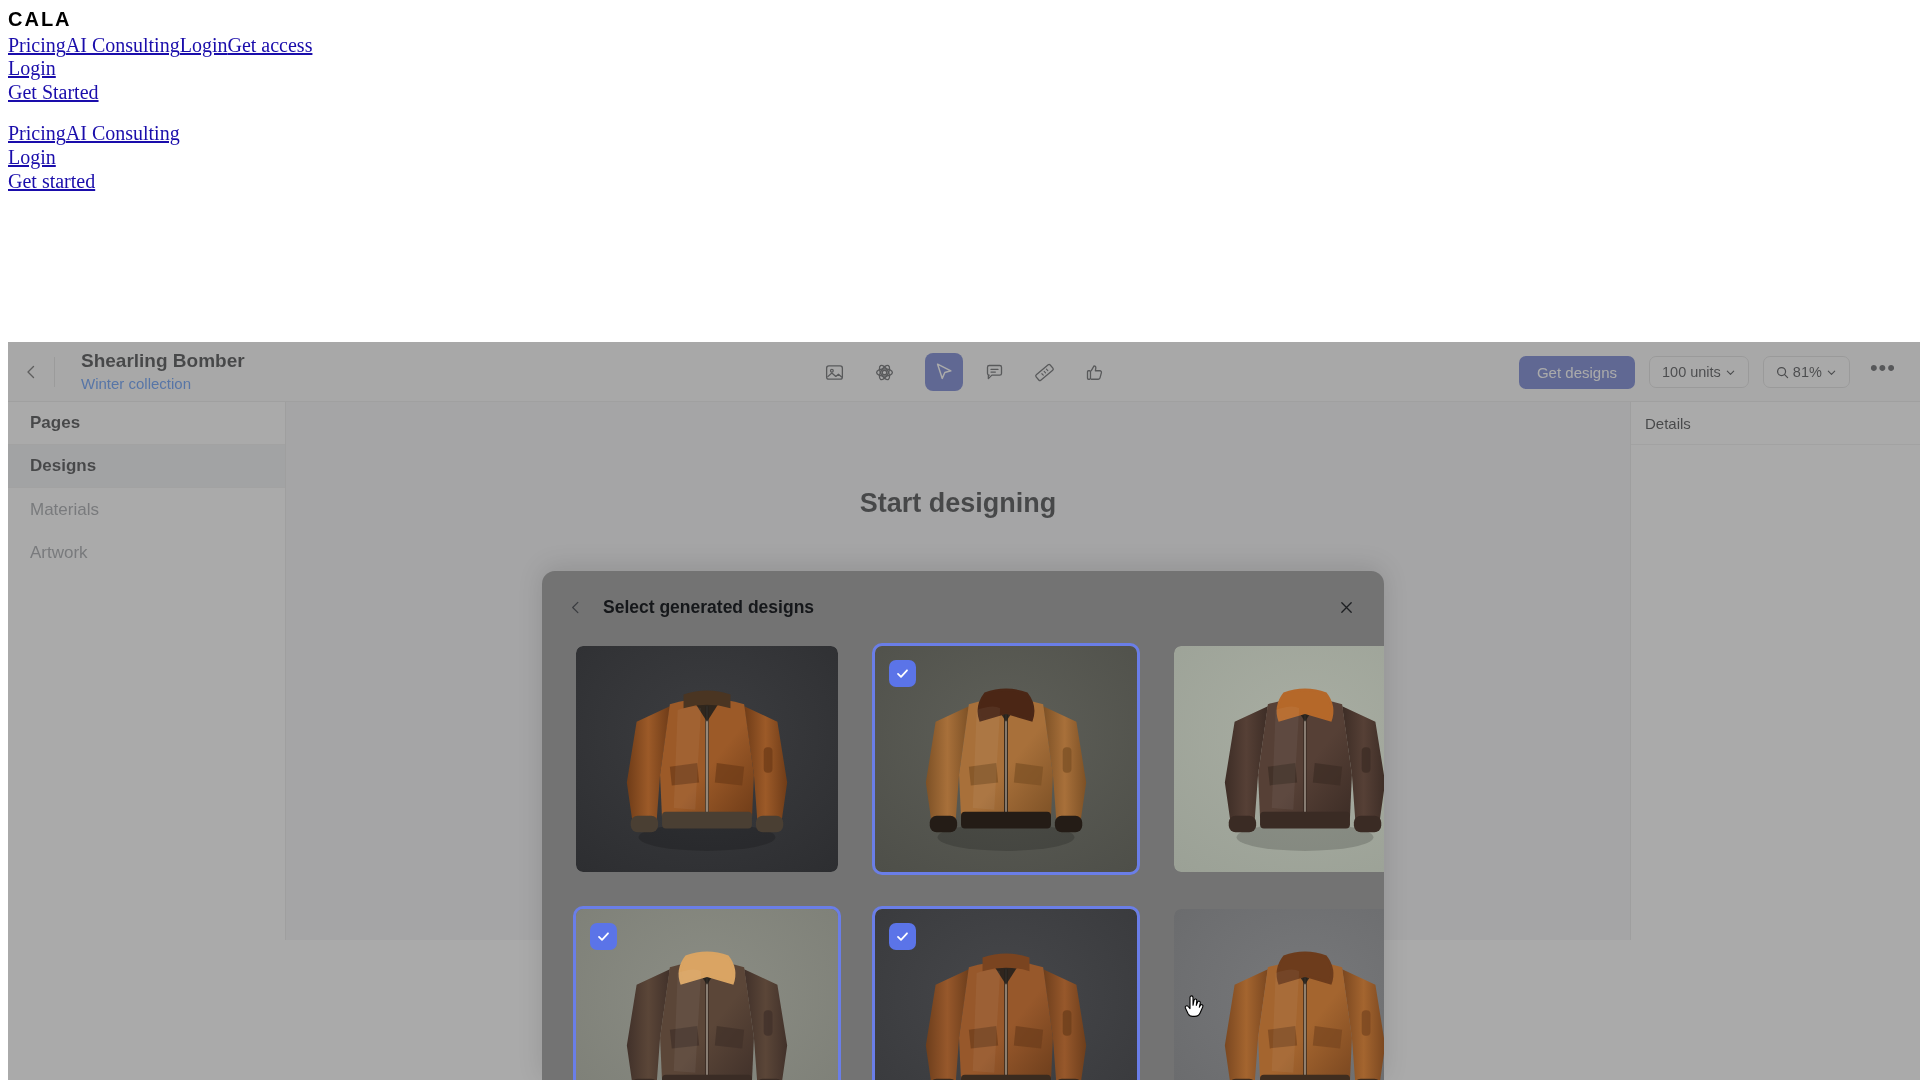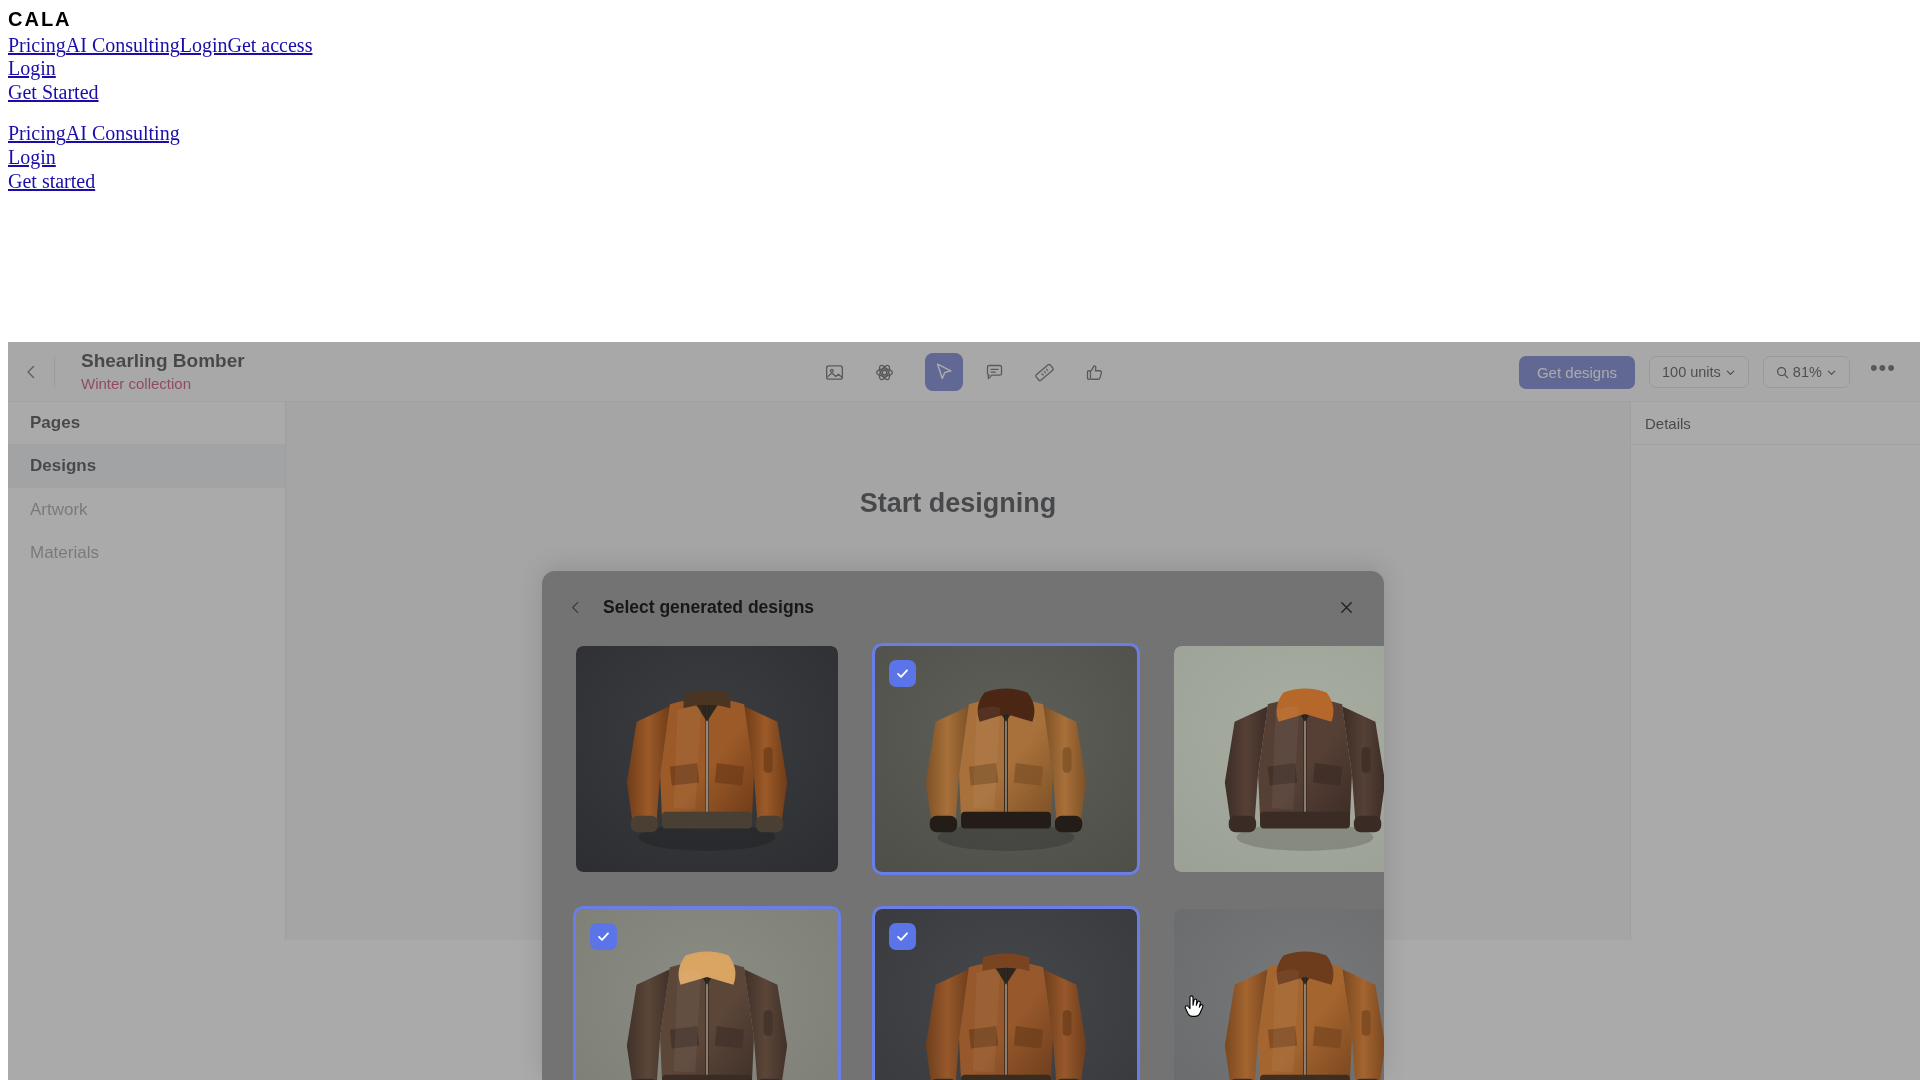--- a/index.html
+++ b/index.html
@@ -68,21 +68,21 @@
   }
   .hdr-divider {
     width: 1px; height: 30px; background: #dcdcdc;
   }
   .title-block { padding-left: 26px; }
   .doc-title {
     font-size: 19px; font-weight: bold; color: #15171a;
     line-height: 1.25;
   }
   .doc-sub {
-    font-size: 15px; color: #be185d; line-height: 1.3; margin-top: 1px;
+    font-size: 15px; color: #3b82f6; line-height: 1.3; margin-top: 1px;
   }
 
   .toolbar {
     position: absolute; left: 50%; top: 0;
     transform: translateX(-50%);
     height: 60px; display: flex; align-items: center; gap: 12px;
   }
   .tool {
     width: 38px; height: 38px; border-radius: 8px;
     display: flex; align-items: center; justify-content: center;
@@ -316,24 +316,24 @@
 
   <div class="app-body">
     <div class="sidebar-left">
       <div class="side-item head">
         <span>Pages</span>
       </div>
       <div class="side-item selected">
         <span>Designs</span>
       </div>
       <div class="side-item muted">
+        <span>Materials</span>
+      </div>
+      <div class="side-item muted">
         <span>Artwork</span>
-      </div>
-      <div class="side-item muted">
-        <span>Materials</span>
       </div>
     </div>
 
     <div class="canvas">
       <div class="canvas-title">Start designing</div>
     </div>
 
     <div class="sidebar-right">
       <div class="panel-head">Details</div>
     </div>

